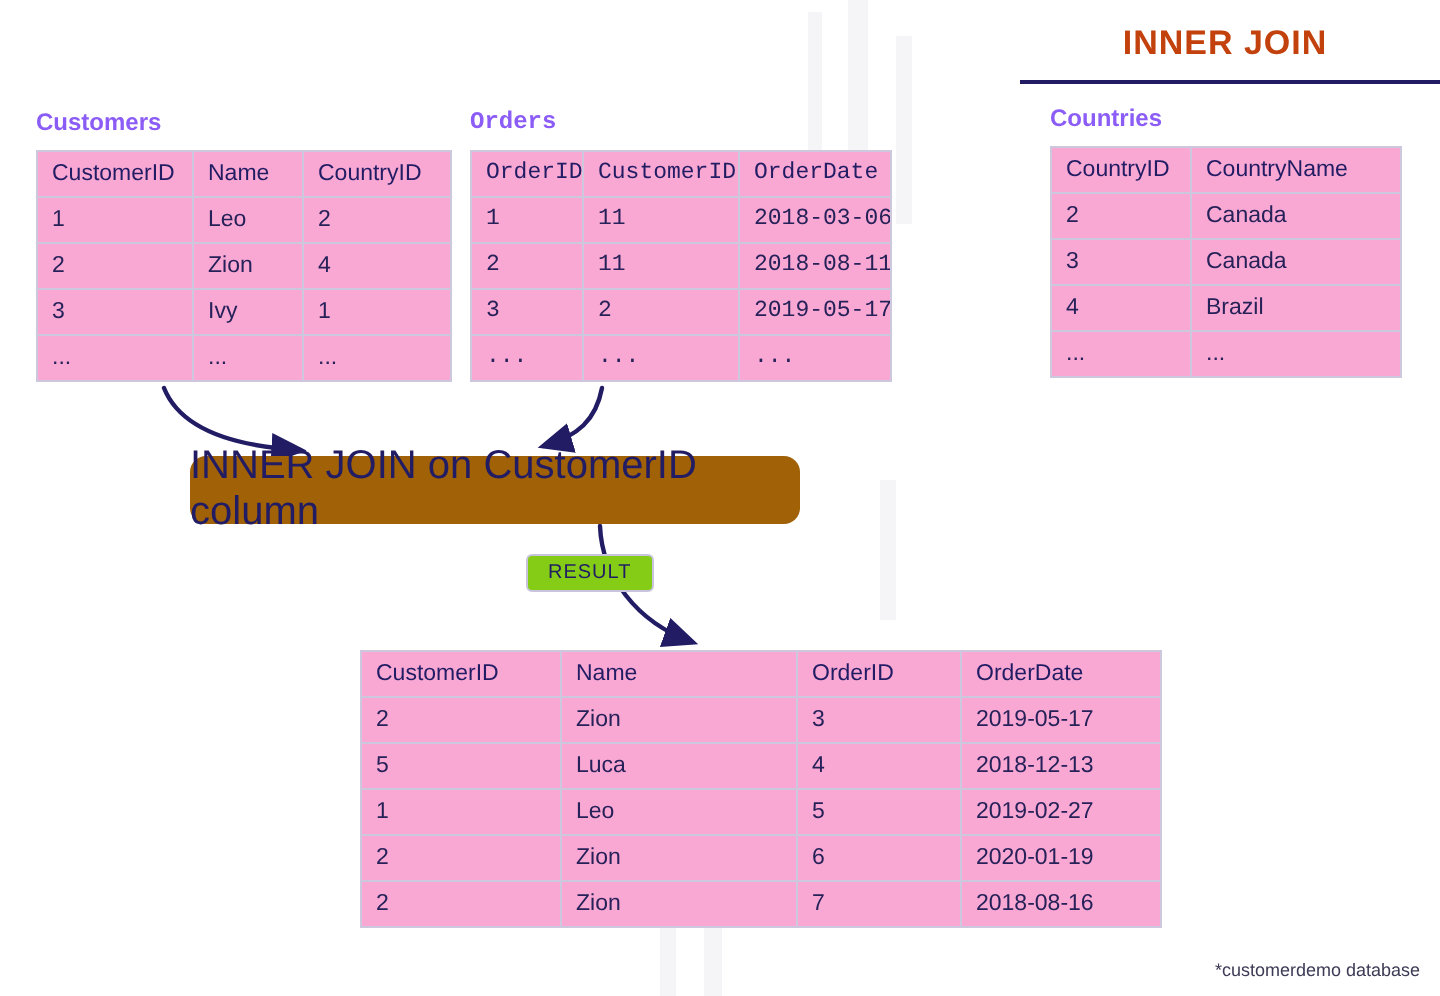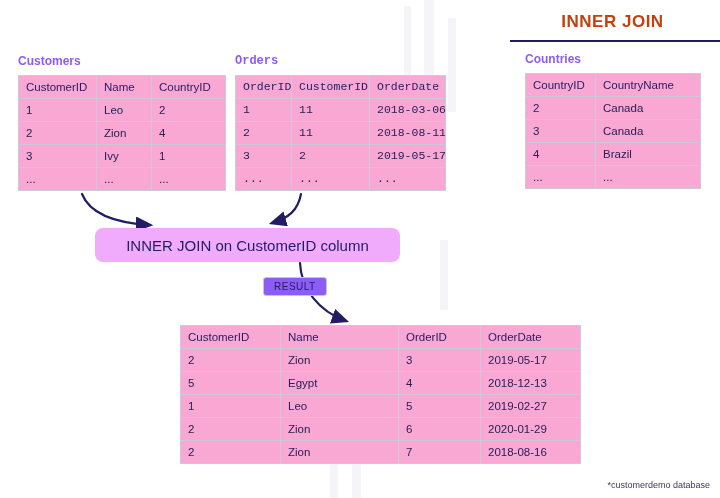--- a/index.html
+++ b/index.html
@@ -96,36 +96,36 @@
     pointer-events: none;
   }
 
   
   .join-box {
     position: absolute;
     left: 95px;
     top: 228px;
     width: 305px;
     height: 34px;
-    background: #f0abfc;
+    background: #a16207;
     border-radius: 8px;
     display: flex;
     align-items: center;
     justify-content: center;
-    font-size: 15px;
+    font-size: 20px;
     color: #211c63;
     z-index: 3;
   }
 
   
   .result-tag {
     position: absolute;
     left: 263px;
     top: 277px;
-    background: #8b5cf6;
+    background: #84cc16;
     border: 1px solid #c9c4dd;
     border-radius: 3px;
     padding: 3px 10px;
     font-size: 10px;
     letter-spacing: 0.5px;
     color: #211c63;
     z-index: 4;
   }
 
   .footnote {
@@ -281,35 +281,35 @@
         </thead>
         <tbody>
           <tr>
             <td>2</td>
             <td>Zion</td>
             <td>3</td>
             <td>2019-05-17</td>
           </tr>
           <tr>
             <td>5</td>
-            <td>Egypt</td>
+            <td>Luca</td>
             <td>4</td>
             <td>2018-12-13</td>
           </tr>
           <tr>
             <td>1</td>
             <td>Leo</td>
             <td>5</td>
             <td>2019-02-27</td>
           </tr>
           <tr>
             <td>2</td>
             <td>Zion</td>
             <td>6</td>
-            <td>2020-01-29</td>
+            <td>2020-01-19</td>
           </tr>
           <tr>
             <td>2</td>
             <td>Zion</td>
             <td>7</td>
             <td>2018-08-16</td>
           </tr>
         </tbody>
       </table>
   </section>

